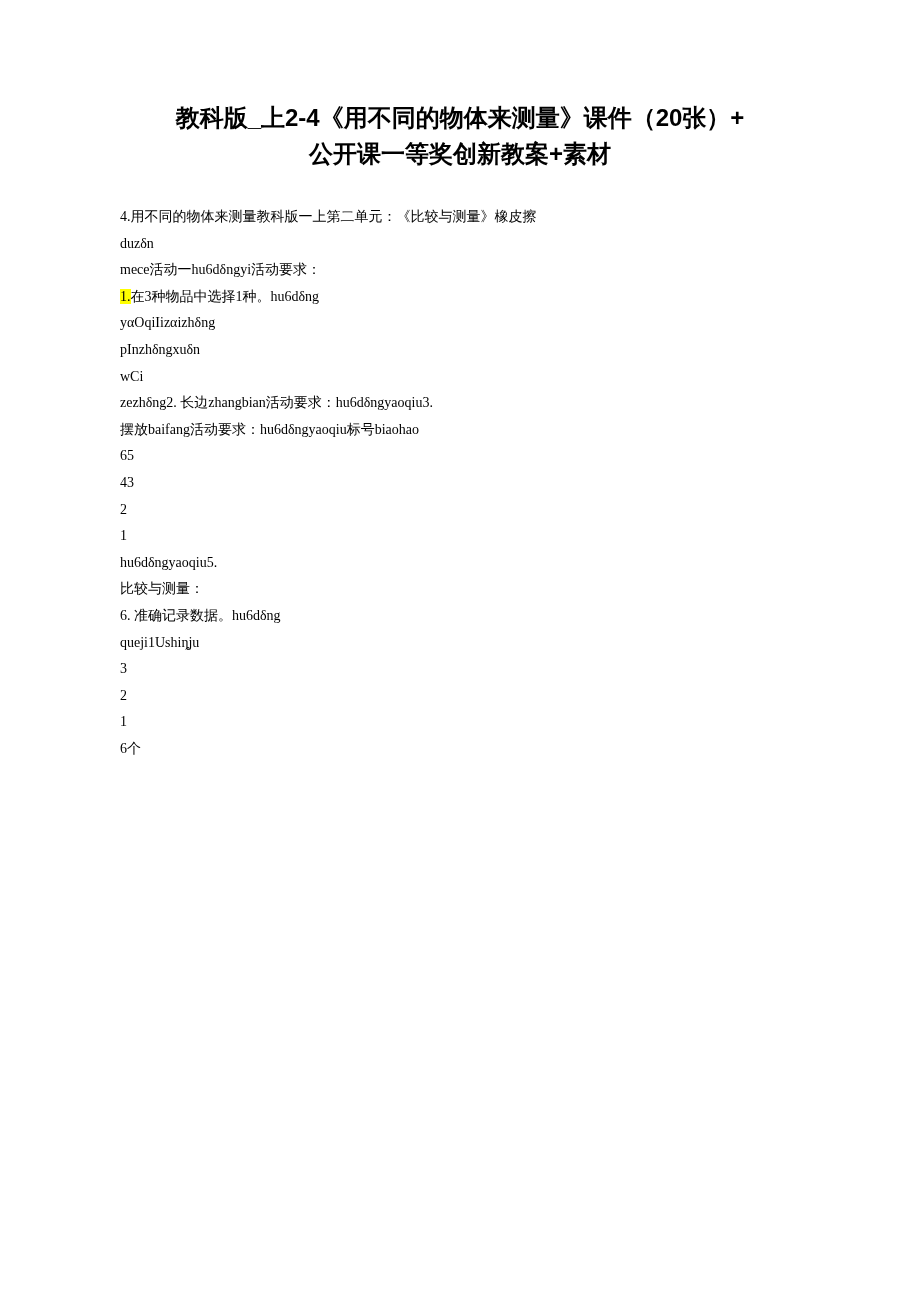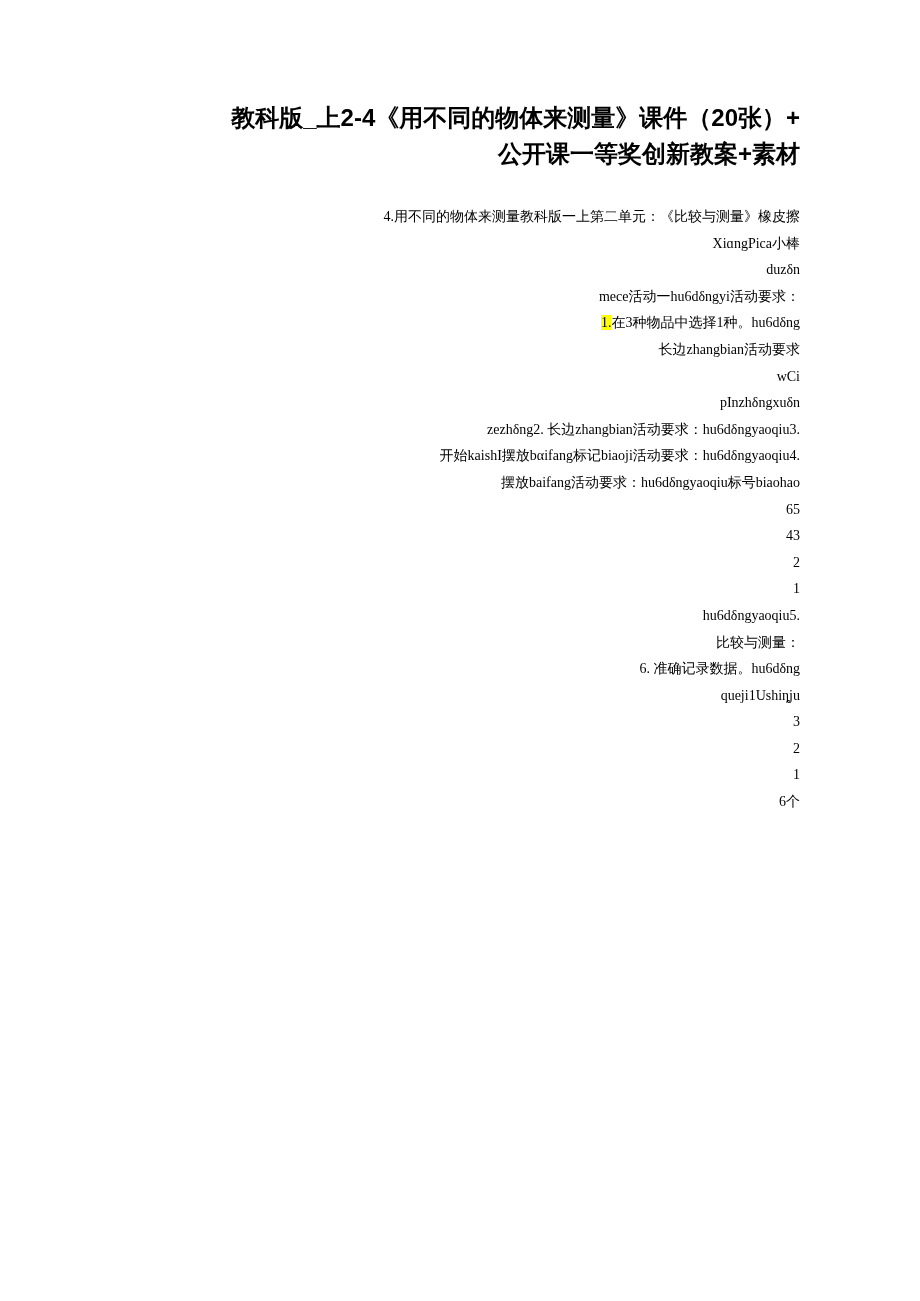--- a/index.html
+++ b/index.html
@@ -1,19 +1,18 @@
 <!DOCTYPE html>
 <html><head>
   <meta charset="utf-8">
   <style>
     * {
       margin: 0;
       padding: 0;
       box-sizing: border-box;
-      text-align: right;
     }
     body {
       background: #ffffff;
       font-family: "SimSun", "宋体", serif;
       width: 920px;
       padding: 100px 120px 60px 120px;
       color: #000000;
     }
     .title-area {
       text-align: center;
@@ -39,29 +38,27 @@
 </head>
 <body>
 
 <div class="title-area">
   <div class="title-line">教科版_上2-4《用不同的物体来测量》课件（20张）+</div>
   <div class="title-line">公开课一等奖创新教案+素材</div>
 </div>
 
 <div class="content">
   <p>4.用不同的物体来测量教科版一上第二单元：《比较与测量》橡皮擦</p>
-  <p>XiɑngPica小棒</p>
   <p>duzδn</p>
   <p>mece活动一hu6dδngyi活动要求：</p>
   <p><span class="highlight">1.</span><span>在3种物品中选择1种。hu6dδng</span></p>
-  <p>长边zhangbian活动要求</p>
+  <p>yαOqiIizαizhδng</p>
+  <p>pInzhδngxuδn</p>
   <p>wCi</p>
-  <p>pInzhδngxuδn</p>
   <p>zezhδng2. 长边zhangbian活动要求：hu6dδngyaoqiu3.</p>
-  <p>开始kaishI摆放bαifang标记biaoji活动要求：hu6dδngyaoqiu4.</p>
   <p>摆放baifang活动要求：hu6dδngyaoqiu标号biaohao</p>
   <p>65</p>
   <p>43</p>
   <p>2</p>
   <p>1</p>
   <p>hu6dδngyaoqiu5.</p>
   <p>比较与测量：</p>
   <p>6. 准确记录数据。hu6dδng</p>
   <p>queji1Ushiȵju</p>
   <p>3</p>

